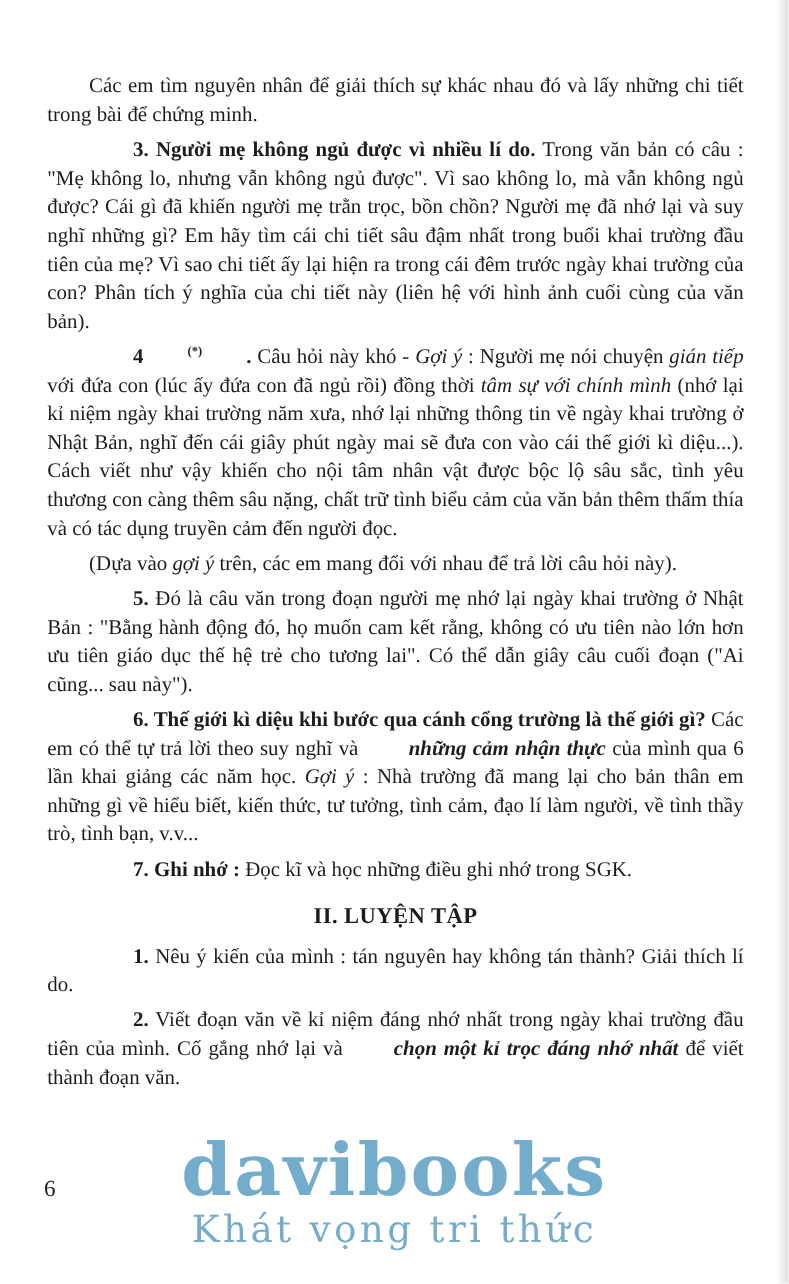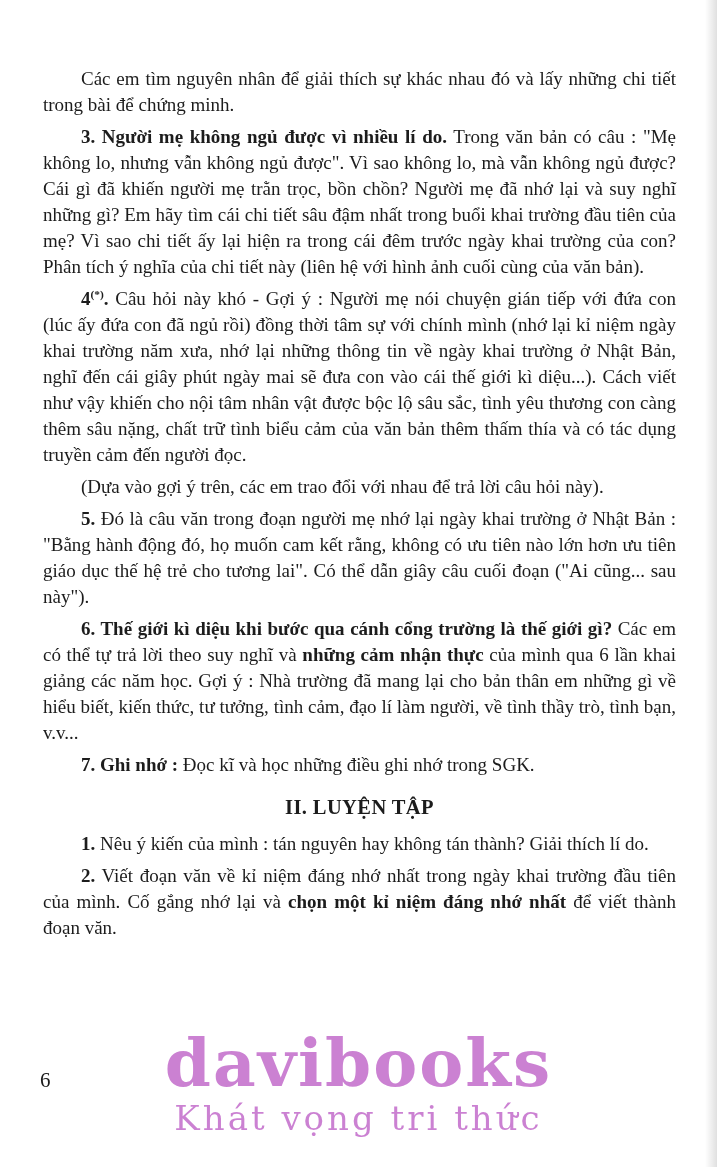--- a/index.html
+++ b/index.html
@@ -30,22 +30,22 @@
   }
 
   .para {
     margin: 0 0 6px 0;
     text-indent: 38px;
     text-align: justify;
     font-size: 19px;
     line-height: 26px;
   }
 
-  .b { font-weight: bold; }
-  .i { }
+  .b { font-weight: bold; margin-left: 40px; }
+  .i { font-style: italic; }
   sup { font-size: 0.6em; line-height: 0; }
 
   .section-heading {
     margin: 18px 0 12px 0;
     font-weight: bold;
     font-size: 20.5px;
     letter-spacing: 0.4px;
     text-align: center;
   }
 
@@ -80,30 +80,30 @@
   }
 </style>
 </head>
 <body>
 
 <div class="page">
   <div class="content">
       <p class="para"><span>Các em tìm nguyên nhân để giải thích sự khác nhau đó và lấy những chi tiết trong bài để chứng minh.</span></p>
       <p class="para"><span class="b">3. Người mẹ không ngủ được vì nhiều lí do.</span><span> Trong văn bản có câu : "Mẹ không lo, nhưng vẫn không ngủ được". Vì sao không lo, mà vẫn không ngủ được? Cái gì đã khiến người mẹ trằn trọc, bồn chồn? Người mẹ đã nhớ lại và suy nghĩ những gì? Em hãy tìm cái chi tiết sâu đậm nhất trong buổi khai trường đầu tiên của mẹ? Vì sao chi tiết ấy lại hiện ra trong cái đêm trước ngày khai trường của con? Phân tích ý nghĩa của chi tiết này (liên hệ với hình ảnh cuối cùng của văn bản).</span></p>
       <p class="para"><span class="b">4</span><sup class="b">(*)</sup><span class="b">.</span><span> Câu hỏi này khó - </span><span class="i">Gợi ý</span><span> : Người mẹ nói chuyện </span><span class="i">gián tiếp</span><span> với đứa con (lúc ấy đứa con đã ngủ rồi) đồng thời </span><span class="i">tâm sự với chính mình</span><span> (nhớ lại kỉ niệm ngày khai trường năm xưa, nhớ lại những thông tin về ngày khai trường ở Nhật Bản, nghĩ đến cái giây phút ngày mai sẽ đưa con vào cái thế giới kì diệu...). Cách viết như vậy khiến cho nội tâm nhân vật được bộc lộ sâu sắc, tình yêu thương con càng thêm sâu nặng, chất trữ tình biểu cảm của văn bản thêm thấm thía và có tác dụng truyền cảm đến người đọc.</span></p>
-      <p class="para"><span>(Dựa vào </span><span class="i">gợi ý</span><span> trên, các em trao đổi với nhau để trả lời câu hỏi này).</span></p>
+      <p class="para"><span>(Dựa vào </span><span class="i">gợi ý</span><span> trên, các em mang đổi với nhau để trả lời câu hỏi này).</span></p>
       <p class="para"><span class="b">5.</span><span> Đó là câu văn trong đoạn người mẹ nhớ lại ngày khai trường ở Nhật Bản : "Bằng hành động đó, họ muốn cam kết rằng, không có ưu tiên nào lớn hơn ưu tiên giáo dục thế hệ trẻ cho tương lai". Có thể dẫn giây câu cuối đoạn ("Ai cũng... sau này").</span></p>
       <p class="para"><span class="b">6. Thế giới kì diệu khi bước qua cánh cổng trường là thế giới gì?</span><span> Các em có thể tự trả lời theo suy nghĩ và </span><span class="b i">những cảm nhận thực</span><span> của mình qua 6 lần khai giảng các năm học. </span><span class="i">Gợi ý</span><span> : Nhà trường đã mang lại cho bản thân em những gì về hiểu biết, kiến thức, tư tưởng, tình cảm, đạo lí làm người, về tình thầy trò, tình bạn, v.v...</span></p>
       <p class="para"><span class="b">7. Ghi nhớ :</span><span> Đọc kĩ và học những điều ghi nhớ trong SGK.</span></p>
       <div class="section-heading">II. LUYỆN TẬP</div>
       <p class="para"><span class="b">1.</span><span> Nêu ý kiến của mình : tán nguyên hay không tán thành? Giải thích lí do.</span></p>
-      <p class="para"><span class="b">2.</span><span> Viết đoạn văn về kỉ niệm đáng nhớ nhất trong ngày khai trường đầu tiên của mình. Cố gắng nhớ lại và </span><span class="b i">chọn một kỉ niệm đáng nhớ nhất</span><span> để viết thành đoạn văn.</span></p>
+      <p class="para"><span class="b">2.</span><span> Viết đoạn văn về kỉ niệm đáng nhớ nhất trong ngày khai trường đầu tiên của mình. Cố gắng nhớ lại và </span><span class="b i">chọn một kỉ trọc đáng nhớ nhất</span><span> để viết thành đoạn văn.</span></p>
     </div>
 
   <div class="page-number">6</div>
 
-  <div class="watermark" style="color: #a21caf;">
+  <div class="watermark" style="color: #0369a1;">
     <div class="wm-brand">davibooks</div>
     <div class="wm-tagline">Khát vọng tri thức</div>
   </div>
 
   <div class="edge-shadow"></div>
 </div>
 
 </body></html>

